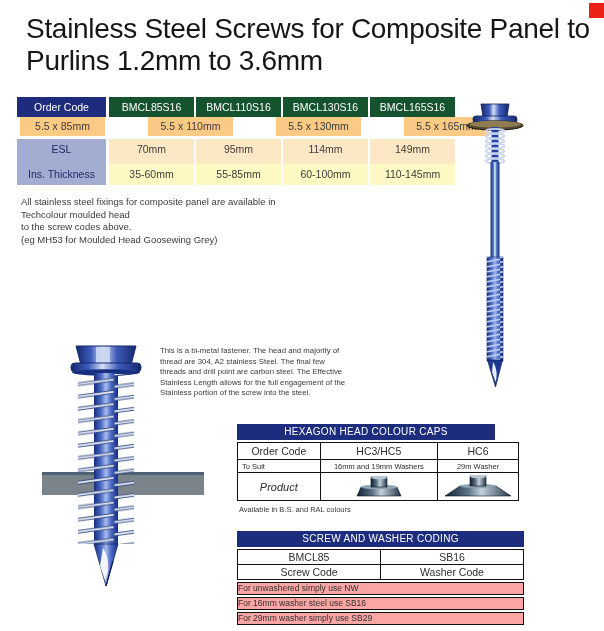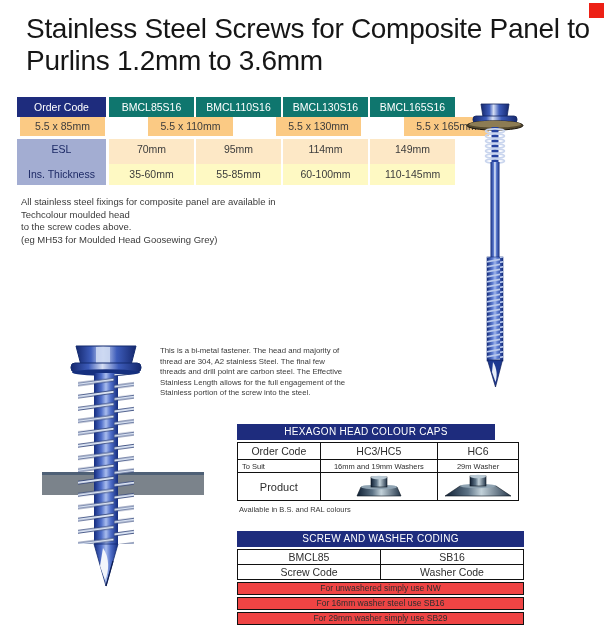--- a/index.html
+++ b/index.html
@@ -13,21 +13,21 @@
   
   #corner{left:589px;top:3px;width:15px;height:15px;background:#ed2015;}
 
   
   .spec-row{position:absolute;left:17px;display:flex;}
   .spec-row div{text-align:center;}
   .lab{width:89px;color:#1d2a66;font-size:10.5px;}
   .cell{width:85px;margin-left:2px;font-size:10.5px;color:#3c3c3c;}
   .cell.first{margin-left:3px;}
   .bg-navy{background:#1e2c7d;color:#ffffff !important;}
-  .bg-orange{background:#0f766e;color:#ffffff !important;}
+  .bg-orange{background:#14532d;color:#ffffff !important;}
   .bg-peri{background:#6f7db5;}
   .bg-periL{background:#a3add2;}
   .bg-lor{background:#fbca84;margin-left:43px;}
   .bg-cream{background:#fde8c6;}
   .bg-cream2{background:#fef9c3;}
   .r1{top:97px;height:20px;line-height:20px;}
   .r2{top:117px;height:19px;line-height:19px;}
   .r3{top:139px;height:28px;line-height:20px;}
   .r4{top:164px;height:21px;line-height:21px;border-radius:7px;}
 
@@ -43,28 +43,28 @@
   .screw{z-index:2;}
 
   
   .hdr-bar{background:#1e2c7d;color:#fff;text-align:center;font-size:10px;letter-spacing:0.3px;height:16px;line-height:16px;}
   table{border-collapse:collapse;background:#fff;}
   td{border:1px solid #111;text-align:center;color:#2e2e2e;background:#fff;padding:0;}
   #caps-table{left:237px;top:424px;width:258px;}
   #caps-table table{width:282px;margin-top:2px;}
   .caps-r1 td{height:16px;font-size:10.5px;}
   .caps-r2 td{height:12px;font-size:7.5px;}
-  .caps-r3 td{height:27px;font-size:11px;}
+  .caps-r3 td{height:27px;font-size:11px;font-style:italic;}
   td.left{text-align:left;padding-left:4px;}
   #caps-caption{left:239px;top:505px;font-size:7.5px;color:#3a3a3a;}
 
   #code-table{left:237px;top:531px;width:287px;}
   #code-table table{width:287px;margin-top:2px;}
   #code-table td{height:14px;font-size:10.5px;width:50%;}
-  .strip{margin-top:2px;border:1px solid #111;height:11px;line-height:11px;font-size:8.5px;text-align:center;color:#2e2e2e;background:#ef4444;}
+  .strip{margin-top:2px;border:1px solid #111;height:11px;line-height:11px;font-size:8.5px;text-align:left;color:#2e2e2e;background:#fca5a5;}
 </style>
 </head>
 <body>
 
 <div id="page">
 
   <div id="corner" class="abs"></div>
 
   <div id="title" class="abs">
     <div>Stainless Steel Screws for Composite Panel to</div>

